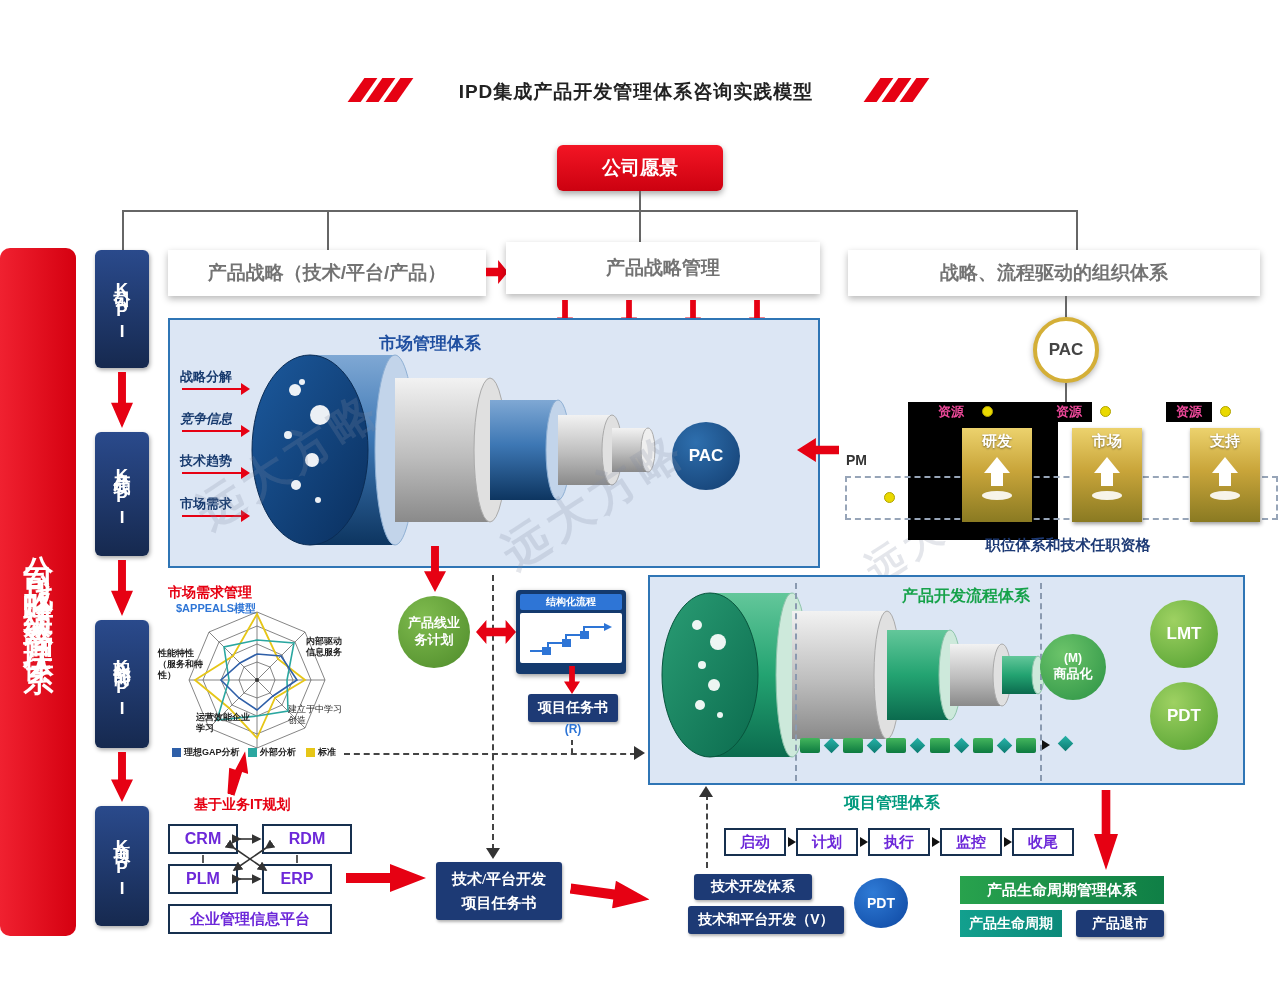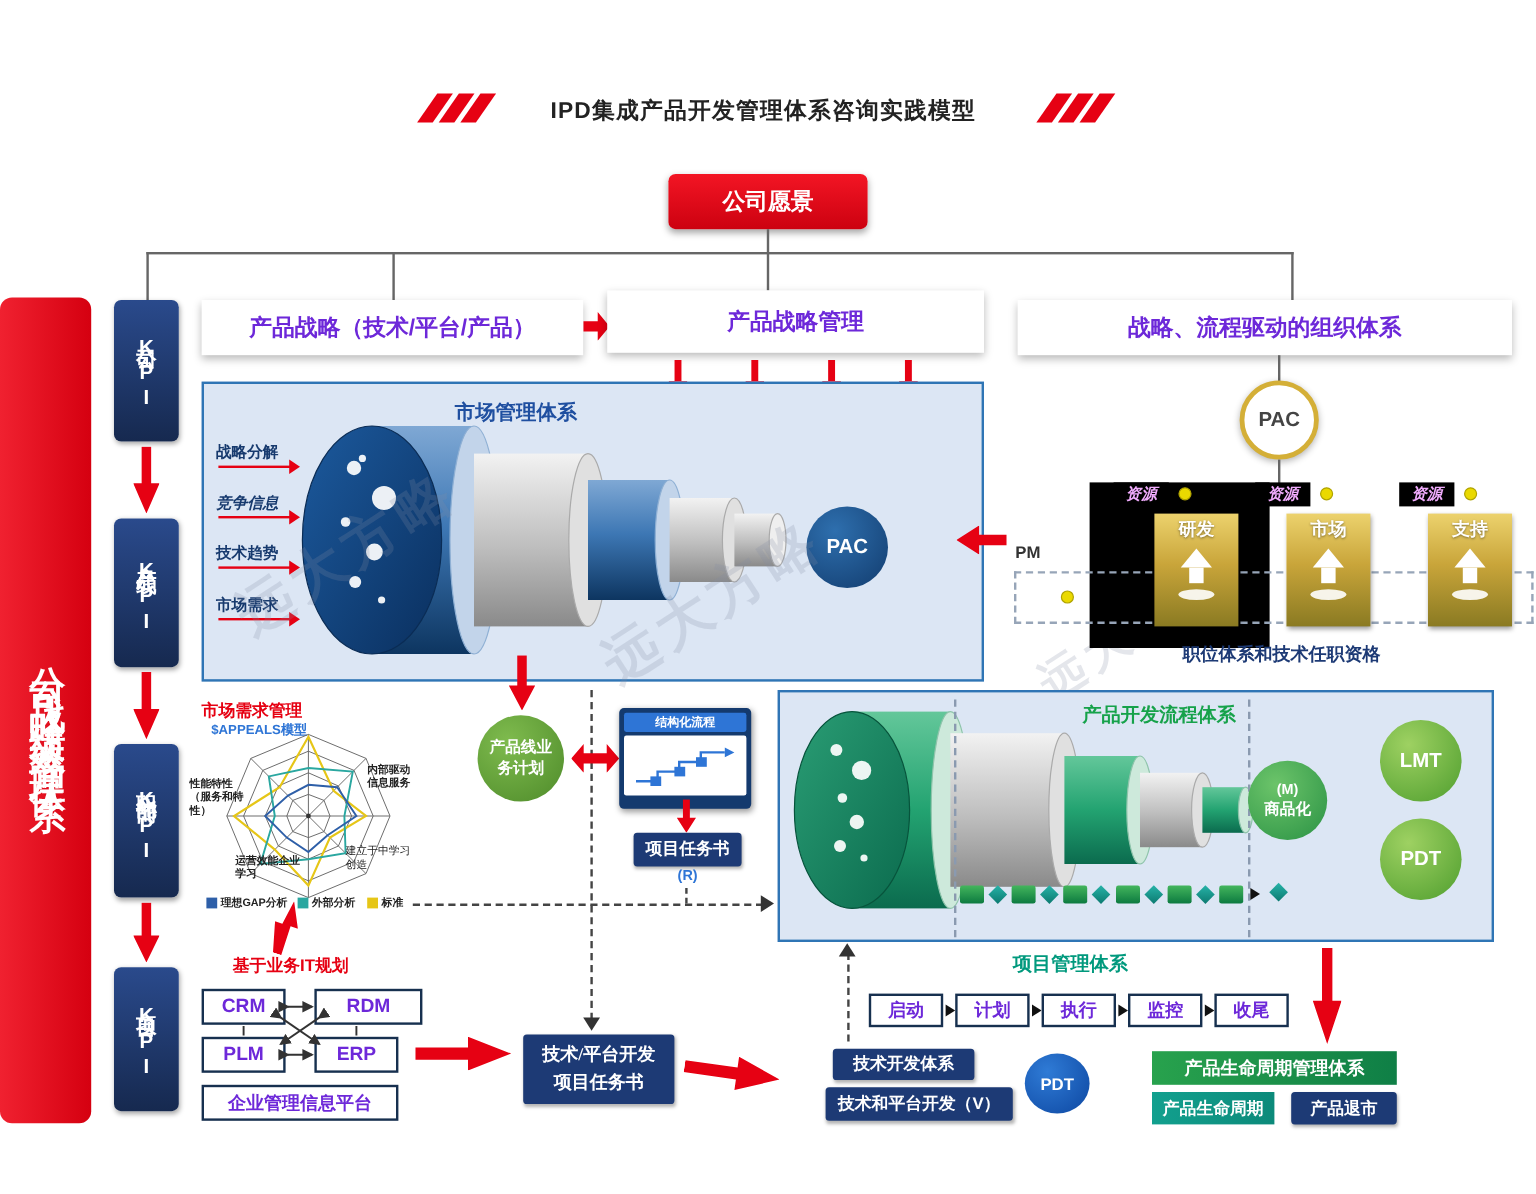--- a/index.html
+++ b/index.html
@@ -23,21 +23,21 @@
   .tri-right-sm { width:0;height:0;border-top:5px solid transparent;border-bottom:5px solid transparent;border-left:8px solid #111; }
 
   .navy-box { background:linear-gradient(180deg,#2a4a8c,#16294f); color:#fff; font-weight:700;
               display:flex; align-items:center; justify-content:center; border-radius:6px;
               box-shadow:1px 2px 4px rgba(0,0,0,.35); text-align:center; }
   .flat-navy { background:#1d3a75; color:#fff; font-weight:700; display:flex; align-items:center;
                justify-content:center; border-radius:3px; box-shadow:1px 2px 3px rgba(0,0,0,.3); }
   .white-box { background:#fff; border:2px solid #17304f; font-weight:700; color:#6d28d9;
                display:flex; align-items:center; justify-content:center; }
   .hdr { background:#fff; box-shadow:0 3px 7px rgba(0,0,0,.28); display:flex; align-items:center;
-         justify-content:center; font-weight:700; font-size:19px; color:#6d28d9; }
+         justify-content:center; font-weight:700; font-size:19px; color:#737373; }
   .vtext { writing-mode:vertical-rl; text-orientation:upright; }
   .circle { border-radius:50%; display:flex; flex-direction:column; align-items:center;
             justify-content:center; color:#fff; font-weight:700; text-align:center; }
   .panel { background:#dce6f4; border:2px solid #2f75b5; }
   .wm { color:rgba(130,142,162,.22); font-weight:700; font-size:46px; letter-spacing:6px;
         transform:rotate(-33deg); pointer-events:none; white-space:nowrap; }
 
   .slash { width:13px; height:24px; background:#e60113; transform:skewX(-35deg); }
 
   .checkbox { width:22px; height:22px; background:#fff; border:3px solid #3fae49; border-radius:3px;
@@ -51,22 +51,22 @@
 
   .role { width:70px; height:94px; background:linear-gradient(180deg,#ecd26d 0%,#c9a53a 45%,#8a7a22 100%);
           box-shadow:1px 2px 4px rgba(0,0,0,.4); }
   .role-label { color:#fff; font-weight:700; font-size:15px; text-align:center; padding-top:4px;
                 text-shadow:0 1px 2px rgba(0,0,0,.45); }
   .up-tri  { width:0; height:0; margin:6px auto 0; border-left:13px solid transparent;
              border-right:13px solid transparent; border-bottom:16px solid #fff; }
   .up-stem { width:12px; height:13px; background:#fff; margin:0 auto; }
   .up-base { width:30px; height:9px; background:rgba(255,255,255,.9); border-radius:50%; margin:5px auto 0; }
 
-  .res-chip { background:#000; color:#f0abfc; font-size:13px; font-weight:700; display:flex;
-              align-items:center; justify-content:center;font-style:italic; }
+  .res-chip { background:#000; color:#ec4899; font-size:13px; font-weight:700; display:flex;
+              align-items:center; justify-content:center; }
   .dot { width:11px; height:11px; border-radius:50%; background:#ead900; border:1px solid #b0a300; }
 
   .mini-box { background:#143a6e; border-radius:4px; padding:4px; box-shadow:1px 2px 5px rgba(0,0,0,.4); }
   .mini-title { font-size:10px; color:#fff; background:#2e75d6; text-align:center; border-radius:2px;
                 padding:1px 0; font-weight:700; }
   .mini-body { background:#fff; margin-top:3px; height:50px; border-radius:2px; display:flex;
                align-items:center; justify-content:center; }
 
   .phase { width:62px; height:28px; font-size:15px; }
   .legend-item { display:flex; align-items:center; gap:3px; font-size:9px; color:#222; font-weight:700; }

